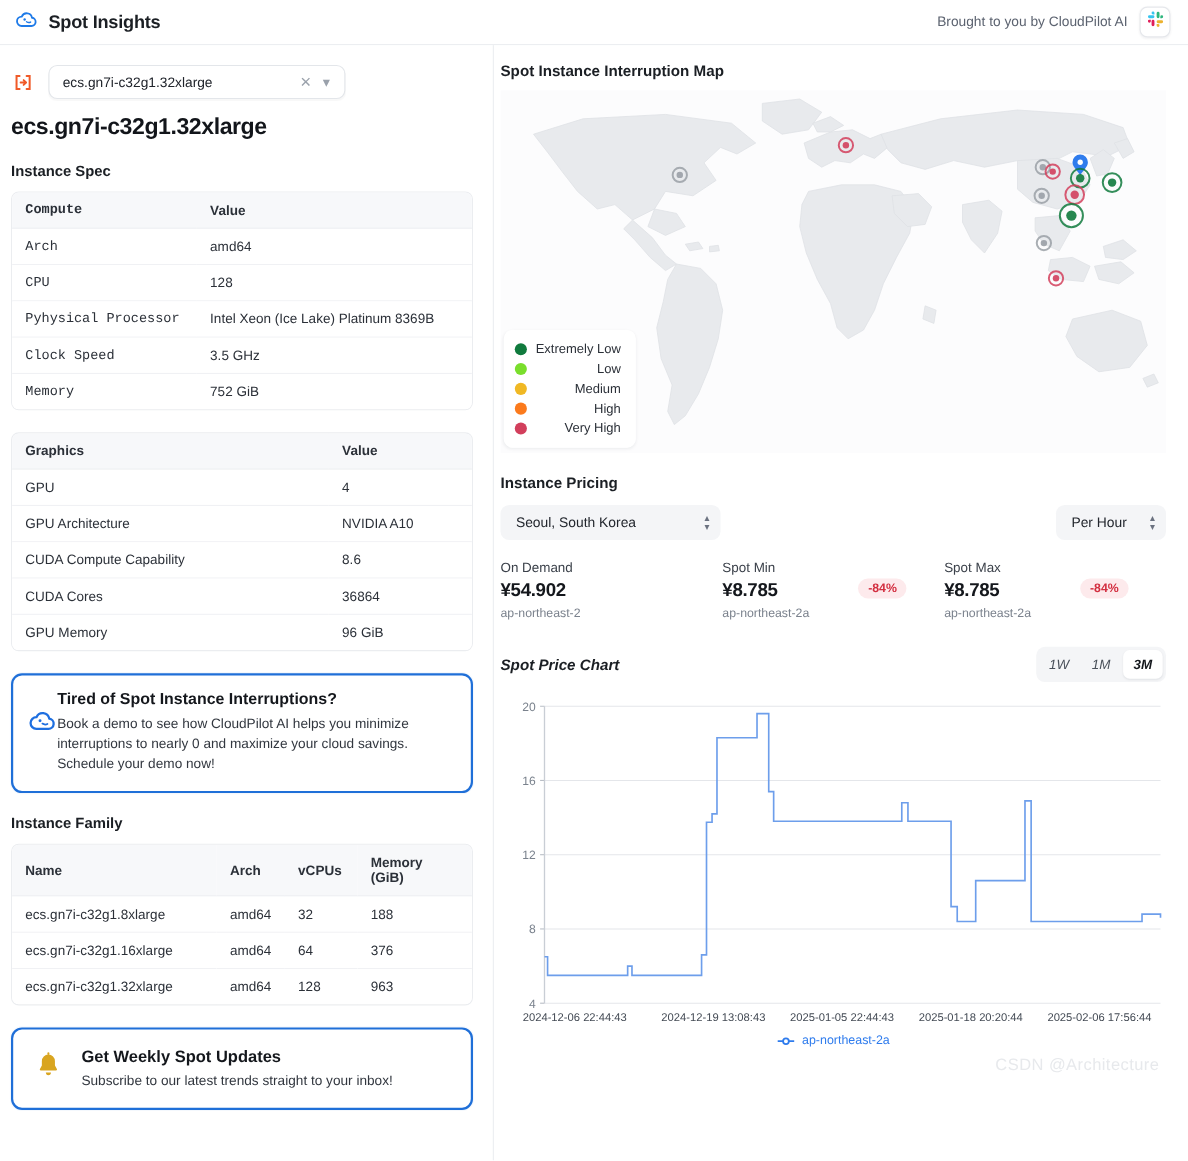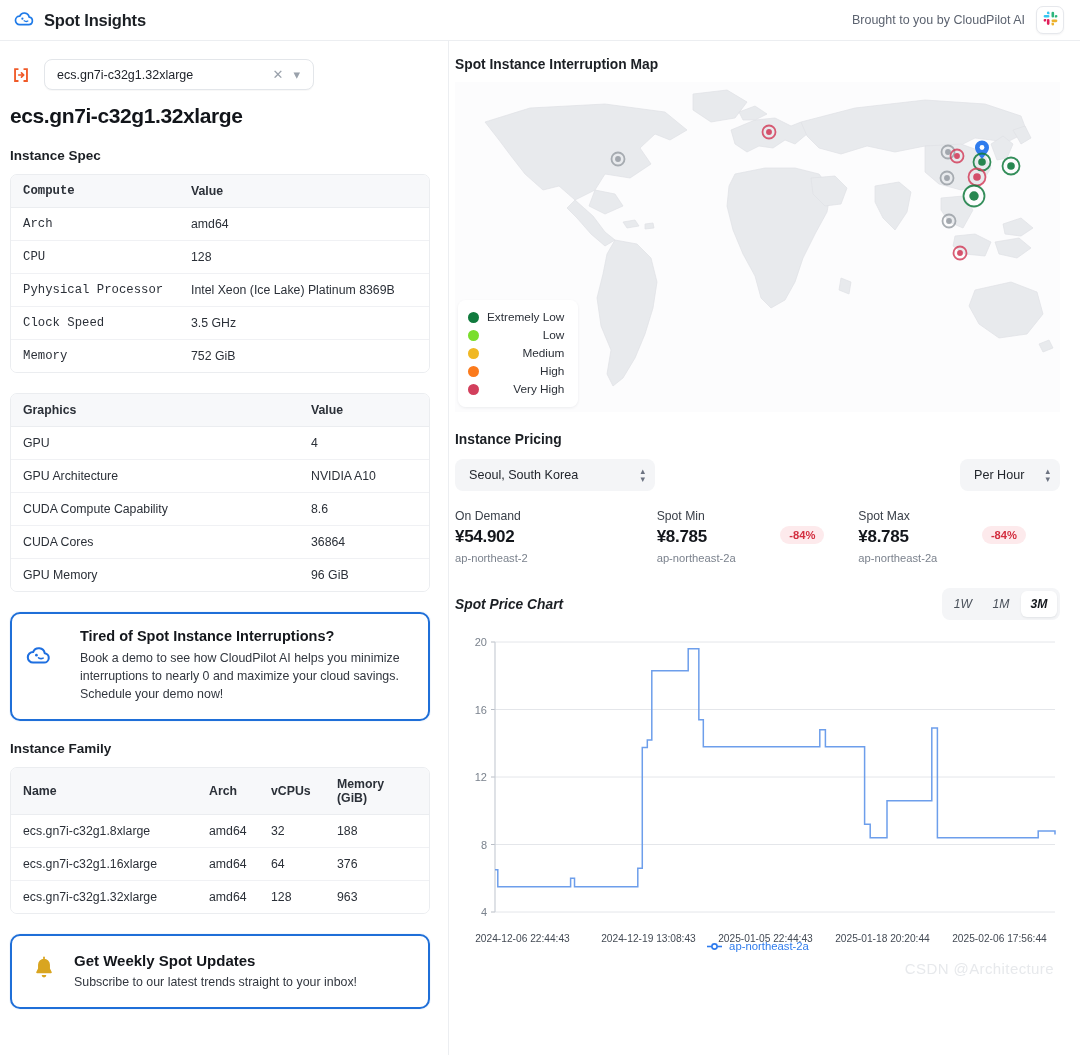--- a/index.html
+++ b/index.html
@@ -81,21 +81,21 @@
   
   .spec th:first-child, .spec td:first-child { width: 168px; font-family: Liberation Mono, monospace; }
   .gfx th:first-child, .gfx td:first-child { width: 288px; }
   .fam th:nth-child(1), .fam td:nth-child(1) { width: 186px; }
   .fam th:nth-child(2), .fam td:nth-child(2) { width: 62px; }
   .fam th:nth-child(3), .fam td:nth-child(3) { width: 66px; }
 
   
   .promo {
     width: 420px; border: 2px solid #1f6fd8; border-radius: 10px;
-    background: #fff; display: flex; gap: 28px; align-items: flex-start;
+    background: #fff; display: flex; gap: 0; align-items: flex-start;
     padding: 14px 16px 15px 14px; margin-bottom: 20px;
     box-shadow: 0 0 0 1px rgba(31,111,216,.05);
     cursor: pointer;
   }
   .promo .picon { flex: 0 0 26px; margin-top: 14px; }
   .promo-h { font-size: 14.5px; font-weight: 700; color: #14171c; margin-bottom: 5px; }
   .promo-p { font-size: 12.4px; line-height: 1.47; color: #32373f; }
   .promo.news { align-items: center; padding: 16px 16px 16px 18px; gap: 16px; }
   .promo.news .picon { margin-top: 0; flex: 0 0 28px; }
   .promo.news .promo-h { font-size: 15px; margin-bottom: 4px; }
@@ -141,21 +141,21 @@
   .chart-head { display: flex; align-items: center; justify-content: space-between; margin-top: 24px; font-style: italic; }
   .seg { display: flex; background: #f4f5f7; border-radius: 8px; padding: 3px; gap: 2px; }
   .seg-btn {
     min-width: 36px; height: 26px; border-radius: 6px;
     display: flex; align-items: center; justify-content: center;
     font-size: 12.2px; color: #4a515b; cursor: pointer; padding: 0 9px;
   }
   .seg-btn.active { background: #fff; color: #15181d; font-weight: 600; box-shadow: 0 1px 2px rgba(16,24,40,.08); }
 
   .chart-box { position: relative; width: 605px; height: 330px; margin-top: 12px; }
-  .xlabels { position: absolute; left: 0; right: 0; top: 301px; display: flex; }
+  .xlabels { position: absolute; left: 0; right: 0; top: 288px; display: flex; }
   .xlabel { font-size: 10.2px; color: #434a54; text-align: center; }
   .chart-legend {
     position: absolute; left: 0; right: 0; top: 308px;
     display: flex; align-items: center; justify-content: center; gap: 6px;
   }
   .cl-text { font-size: 11.3px; color: #2f7ced; }
   .watermark {
     position: absolute; right: 6px; top: 328px;
     font-size: 15px; color: #e7e9ec; letter-spacing: .4px;
   }

